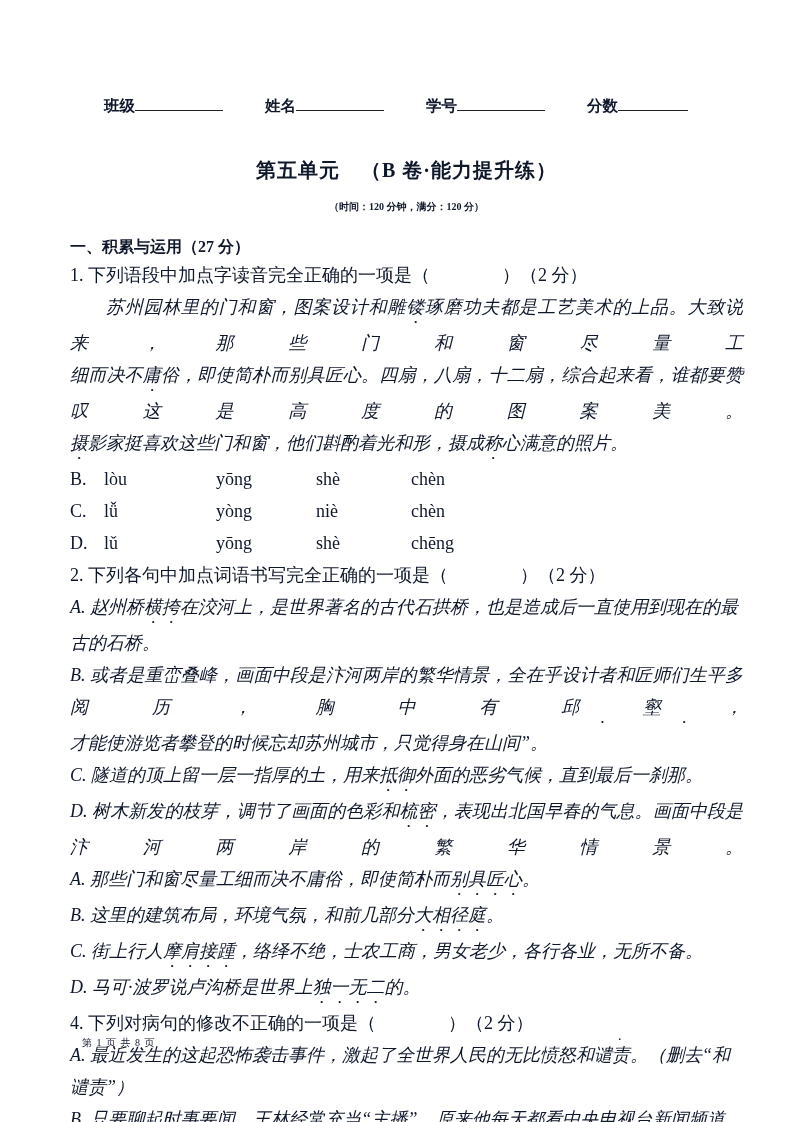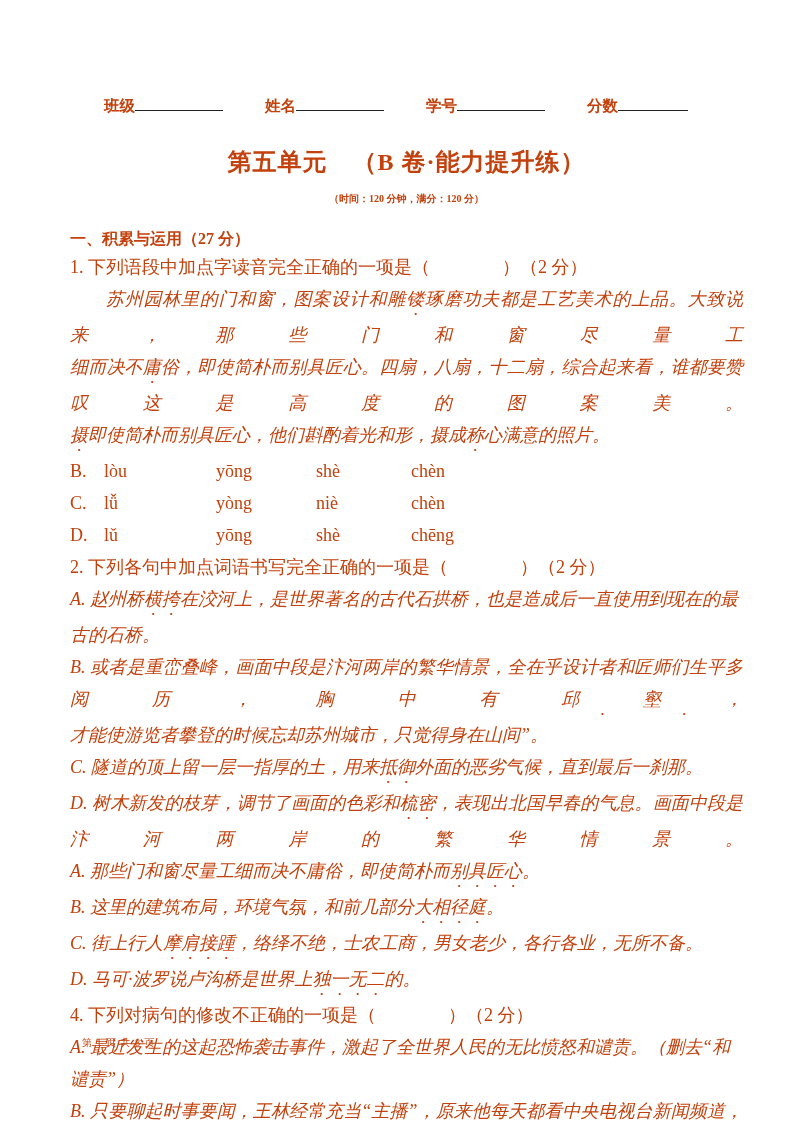--- a/index.html
+++ b/index.html
@@ -1,21 +1,21 @@
 <!DOCTYPE html>
 <html><head>
 <meta charset="utf-8">
 <style>
   * { box-sizing: border-box; margin: 0; padding: 0; }
   html,body { background:#ffffff; }
   .page {
     position: relative;
     width: 793px; height: 1122px;
     background: #ffffff;
-    color: #c2410c;
+    color: #0f172a;
     font-family: "Liberation Serif", "DejaVu Serif", serif;
     overflow: hidden;
   }
   .content { padding: 0 50px 0 70px; }
   
   .header-row {
     margin: 96px 0 0 34px;
     font-size: 15.5px; font-weight: bold;
     line-height: 20px;
     display: flex; align-items: flex-end;
@@ -23,23 +23,23 @@
   .hf { margin-right: 42px; white-space: nowrap; }
   .hf:last-child { margin-right: 0; }
   .blank {
     display: inline-block; height: 15px;
     border-bottom: 1.6px solid #222;
     vertical-align: baseline;
   }
   .blank.w1 { width: 88px; }
   .blank.w2 { width: 70px; }
   .title {
-    margin-top: 32px;
+    margin-top: 40px;
     text-align: center;
-    font-size: 24px; font-weight: bold;
+    font-size: 20px; font-weight: bold;
     line-height: 28px;
     letter-spacing: 1px;
   }
   .subtitle {
     margin-top: 13px;
     text-align: center;
     font-size: 10px; font-weight: bold;
     line-height: 20px;
   }
   .section-heading {
@@ -87,21 +87,21 @@
       <span class="hf"><span>分数</span><span class="blank w2"></span></span>
     </div>
 
     <div class="title">第五单元　（B 卷·能力提升练）</div>
     <div class="subtitle">（时间：120 分钟，满分：120 分）</div>
     <div class="section-heading">一、积累与运用（27 分）</div>
 
     <p class="line">1. 下列语段中加点字读音完全正确的一项是（　　　　）（2 分）</p>
     <p class="line kai indent fill"><span>苏州园林里的门和窗，图案设计和雕</span><span class="d">镂</span><span>琢磨功夫都是工艺美术的上品。大致说来，那些门和窗尽量工</span></p>
     <p class="line kai fill"><span>细而决不</span><span class="d">庸</span><span>俗，即使简朴而别具匠心。四扇，八扇，十二扇，综合起来看，谁都要赞叹这是高度的图案美。</span></p>
-    <p class="line kai wrapok"><span class="d">摄</span><span>即使简朴而别具匠心，他们斟酌着光和形，摄成</span><span class="d">称</span><span>心满意的照片。</span></p>
+    <p class="line kai wrapok"><span class="d">摄</span><span>影家挺喜欢这些门和窗，他们斟酌着光和形，摄成</span><span class="d">称</span><span>心满意的照片。</span></p>
 
     <p class="line opt">
       <span class="olabel">B.</span><span class="pycol c1">lòu</span><span class="pycol c2">yōng</span><span class="pycol c3">shè</span><span class="pycol">chèn</span>
     </p>
     <p class="line opt">
       <span class="olabel">C.</span><span class="pycol c1">lǚ</span><span class="pycol c2">yòng</span><span class="pycol c3">niè</span><span class="pycol">chèn</span>
     </p>
     <p class="line opt">
       <span class="olabel">D.</span><span class="pycol c1">lǔ</span><span class="pycol c2">yōng</span><span class="pycol c3">shè</span><span class="pycol">chēng</span>
     </p>

